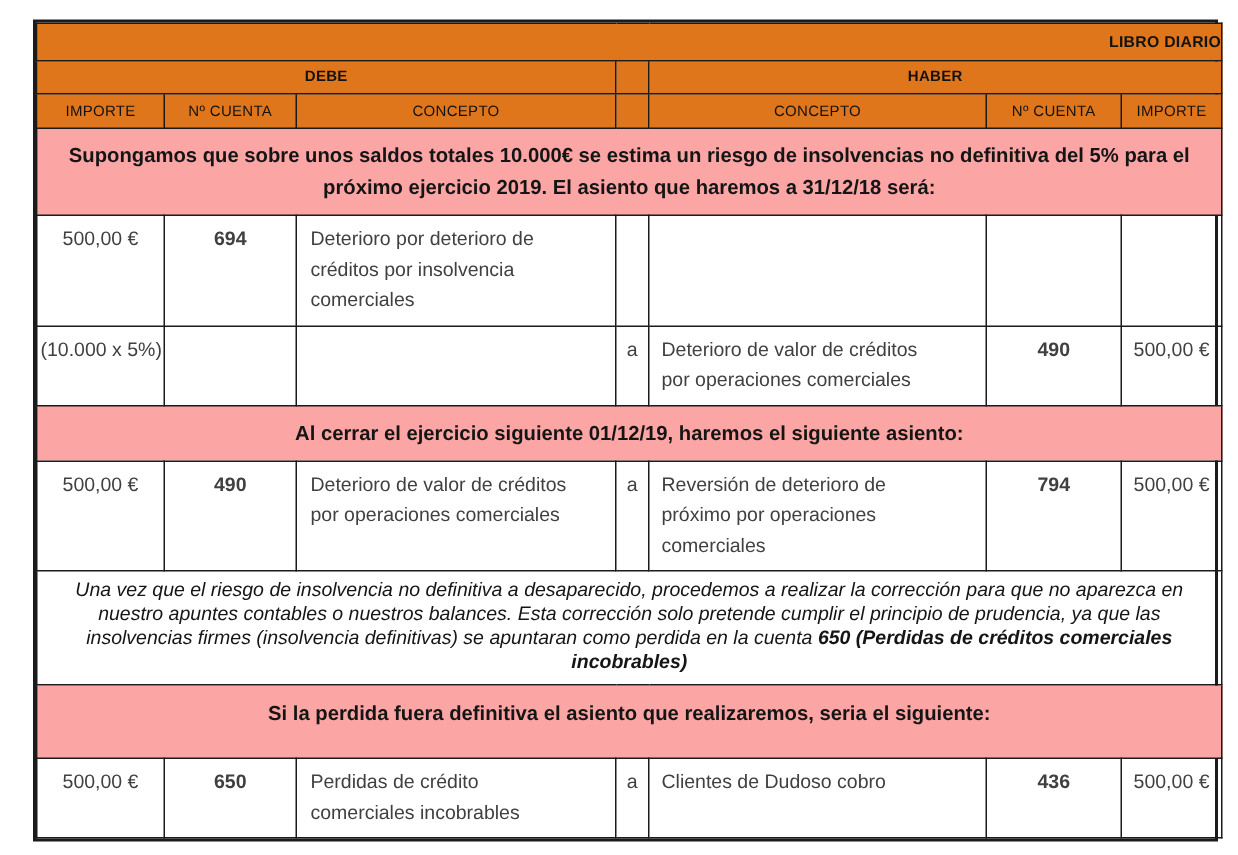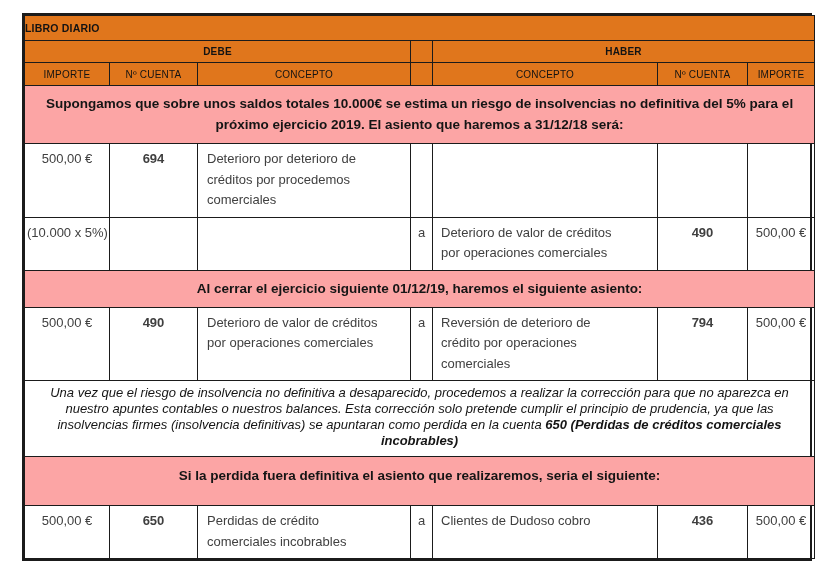--- a/index.html
+++ b/index.html
@@ -40,21 +40,21 @@
 
   table.ledger-table td {
     border: 1px solid #1b1b1b;
     padding: 0;
     vertical-align: top;
   }
 
   
   .hdr-title {
     background: #E0761C;
-    text-align: left;
+    text-align: right;
     font-weight: bold;
     font-size: 10.5px;
     letter-spacing: .2px;
     height: 24px;
     vertical-align: middle !important;
     color: #131313;
   }
   .hdr-group {
     background: #E0761C;
     text-align: center;
@@ -190,21 +190,21 @@
 
       <tr>
         <td class="banner" colspan="7">Supongamos que sobre unos saldos totales 10.000€ se estima un riesgo de insolvencias no definitiva del 5% para el próximo ejercicio 2019. El asiento que haremos a 31/12/18 será:</td>
       </tr>
 
       <tr>
         <td class="cell amount">500,00 €</td>
         <td class="cell acct">694</td>
         <td class="cell concept">
           <div>Deterioro por deterioro de</div>
-          <div>créditos por procedemos</div>
+          <div>créditos por insolvencia</div>
           <div>comerciales</div>
         </td>
         <td class="cell amark"></td>
         <td class="cell concept-r"></td>
         <td class="cell acct"></td>
         <td class="cell amount-right"></td>
       </tr>
       <tr>
         <td class="cell calc nb">(10.000 x 5%)</td>
         <td class="cell acct nb"></td>
@@ -226,21 +226,21 @@
         <td class="cell amount">500,00 €</td>
         <td class="cell acct">490</td>
         <td class="cell concept">
           <div>Deterioro de valor de créditos</div>
           <div>por operaciones comerciales</div>
           <div class="ghost">&nbsp;</div>
         </td>
         <td class="cell amark">a</td>
         <td class="cell concept-r">
           <div>Reversión de deterioro de</div>
-          <div>crédito por operaciones</div>
+          <div>próximo por operaciones</div>
           <div>comerciales</div>
         </td>
         <td class="cell acct">794</td>
         <td class="cell amount-right">500,00 €</td>
       </tr>
 
       <tr>
         <td class="note nb" colspan="7"><span>Una vez que el riesgo de insolvencia no definitiva a desaparecido, procedemos a realizar la corrección para que no aparezca en nuestro apuntes contables o nuestros balances. Esta corrección solo pretende cumplir el principio de prudencia, ya que las insolvencias firmes (insolvencia definitivas) se apuntaran como perdida en la cuenta </span><b>650 (Perdidas de créditos comerciales incobrables)</b></td>
       </tr>
 

